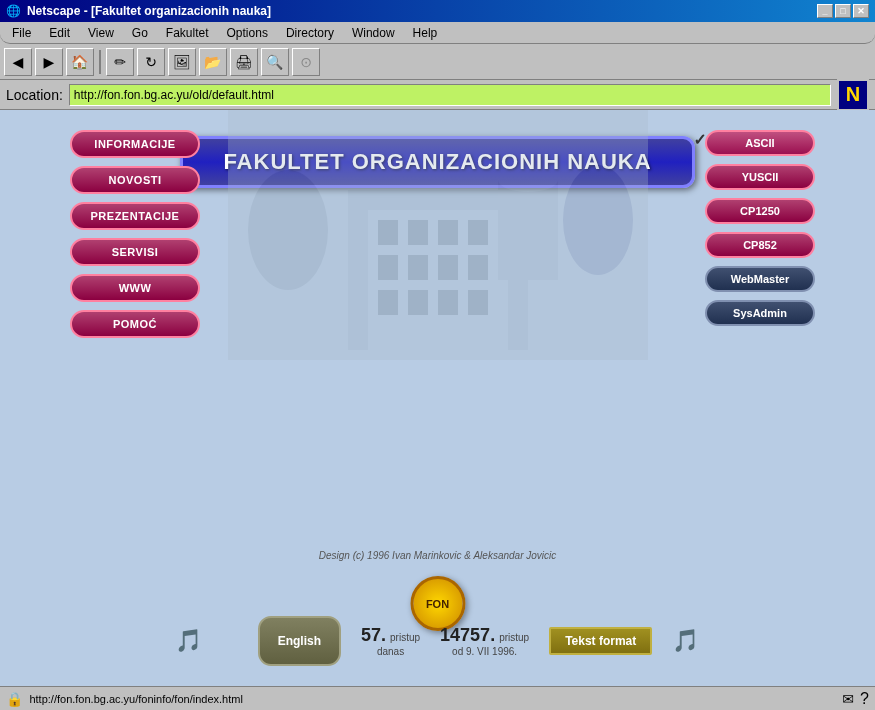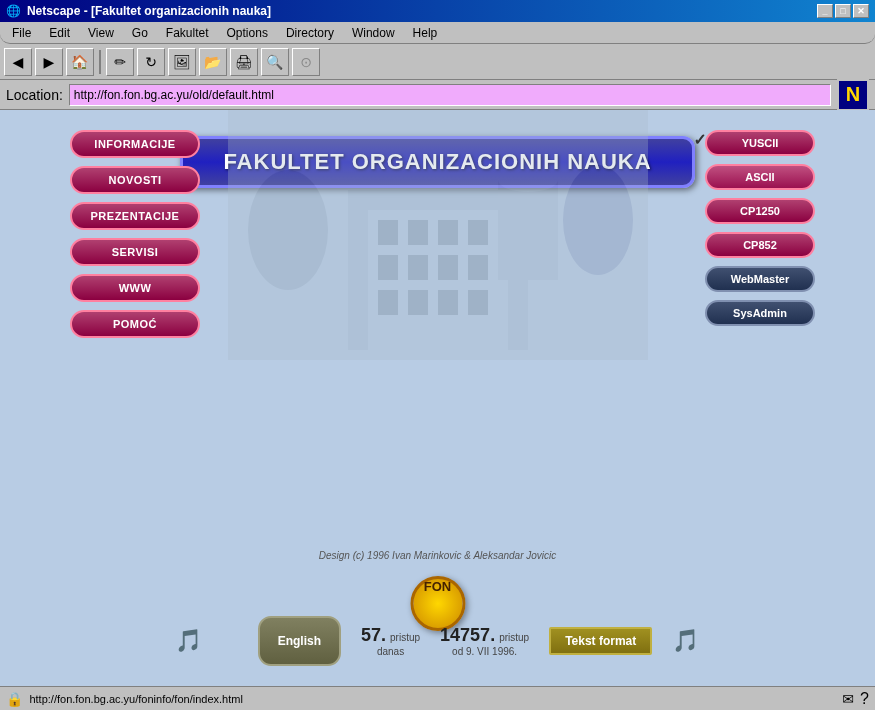--- a/index.html
+++ b/index.html
@@ -76,21 +76,21 @@
       align-items: center;
       gap: 6px;
       height: 30px;
     }
     .location-label { font-size: 14px; }
     .location-input {
       flex: 1;
       height: 22px;
       border: 1px solid;
       border-color: #808080 #fff #fff #808080;
-      background: #f0abfc;
+      background: #bef264;
       font-size: 12px;
       padding: 0 4px;
     }
     .netscape-n {
       width: 32px; height: 32px;
       background: #000080;
       color: #ffd700;
       font-size: 20px;
       font-weight: bold;
       display: flex; align-items: center; justify-content: center;
@@ -255,22 +255,23 @@
       position: absolute;
       bottom: 55px;
       left: 50%;
       transform: translateX(-50%);
       width: 55px;
       height: 55px;
       background: radial-gradient(circle, #ffd700, #cc8800);
       border-radius: 50%;
       border: 3px solid #aa6600;
       display: flex;
+      align-items: center;
       justify-content: center;
-      font-size: 13px;
+      font-size: 11px;
       font-weight: bold;
       color: #442200;
       box-shadow: 2px 2px 6px rgba(0,0,0,0.4);
     }
 
     
     .design-credit {
       position: absolute;
       bottom: 125px;
       left: 50%;
@@ -405,22 +406,22 @@
     <div class="nav-btn">NOVOSTI</div>
     <div class="nav-btn">PREZENTACIJE</div>
     <div class="nav-btn">SERVISI</div>
     <div class="nav-btn">WWW</div>
     <div class="nav-btn">POMOĆ</div>
   </div>
 
   <div class="encoding-check">✓</div>
 
   <div class="right-nav">
+    <div class="right-btn selected-encoding">ASCII</div>
     <div class="right-btn">YUSCII</div>
-    <div class="right-btn selected-encoding">ASCII</div>
     <div class="right-btn">CP1250</div>
     <div class="right-btn">CP852</div>
     <div class="right-btn webmaster-btn">WebMaster</div>
     <div class="right-btn sysadmin-btn">SysAdmin</div>
   </div>
 
   <div class="design-credit">Design (c) 1996 Ivan Marinkovic &amp; Aleksandar Jovicic</div>
 
   <div class="fon-seal">
     <span>FON</span>

